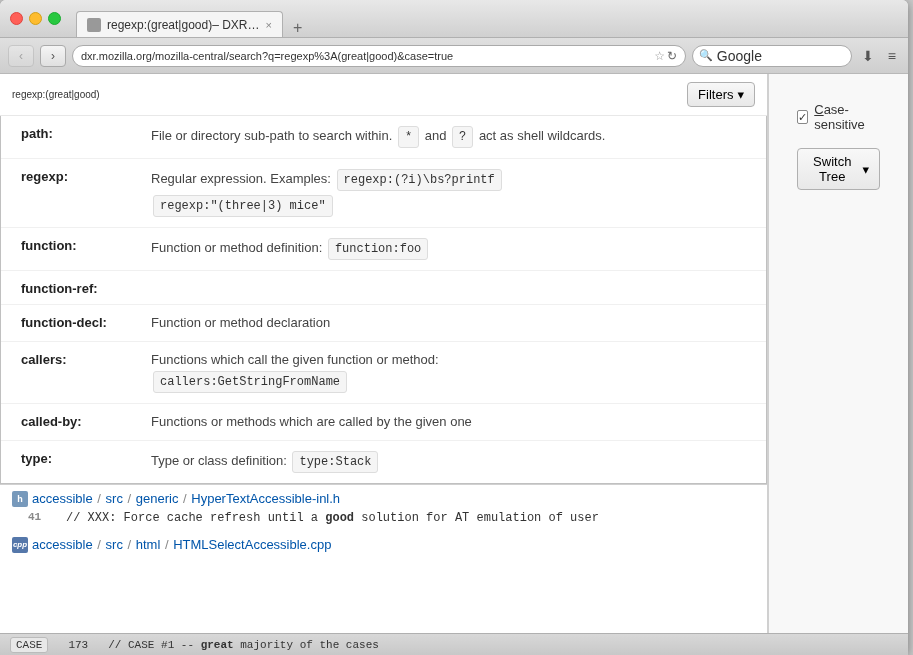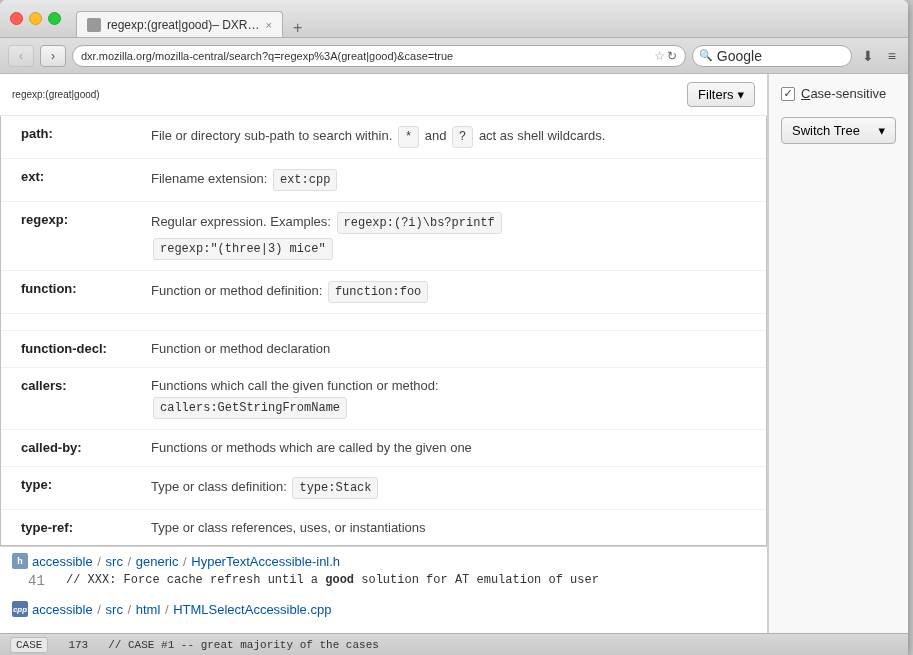--- a/index.html
+++ b/index.html
@@ -47,50 +47,50 @@
 
     
     .filters-dropdown { background: white; border: 1px solid #c0c0c0; border-top: none; }
     .filter-row { display: flex; padding: 8px 20px 8px 20px; border-bottom: 1px solid #f0f0f0; }
     .filter-row:last-child { border-bottom: none; }
     .filter-term { font-weight: bold; min-width: 130px; color: #222; font-size: 13px; padding-top: 2px; }
     .filter-desc { flex: 1; color: #444; font-size: 13px; line-height: 1.5; }
     .code-badge { background: #f5f5f5; border: 1px solid #ddd; border-radius: 3px; padding: 1px 6px; font-family: 'Courier New', monospace; font-size: 12px; color: #333; display: inline-block; margin: 2px 2px; }
 
     
-    .right-sidebar { width: 140px; padding: 12px; background: #f8f8f8; border-left: 1px solid #d0d0d0; }
+    .right-sidebar { width: 140px; padding: 28px; background: #f8f8f8; border-left: 1px solid #d0d0d0; }
     .case-sensitive-row { display: flex; align-items: center; gap: 6px; margin-bottom: 16px; }
     .checkbox { width: 14px; height: 14px; border: 1px solid #888; border-radius: 2px; background: white; display: flex; align-items: center; justify-content: center; cursor: pointer; }
     .checkbox.checked::after { content: '✓'; font-size: 11px; color: #333; }
     .case-label { font-size: 13px; color: #333; }
     .case-underline { text-decoration: underline; }
 
     .switch-tree-btn { background: linear-gradient(to bottom, #f8f8f8, #e8e8e8); border: 1px solid #b0b0b0; border-radius: 4px; padding: 5px 10px; font-size: 13px; cursor: pointer; display: flex; align-items: center; gap: 6px; width: 100%; justify-content: space-between; }
 
     
     .content-divider { height: 1px; background: #d0d0d0; }
 
     
     .results-area { background: white; padding: 0; }
     .result-file-row { display: flex; align-items: center; padding: 6px 12px 2px 12px; gap: 4px; }
     .file-icon { width: 16px; height: 16px; background: #6699cc; border-radius: 2px; font-size: 9px; color: white; display: flex; align-items: center; justify-content: center; font-weight: bold; flex-shrink: 0; }
     .file-icon-cpp { background: #5577aa; }
     .file-path { font-size: 13px; color: #0055aa; }
     .file-path .sep { color: #888; margin: 0 1px; }
 
     .result-line-row { display: flex; padding: 2px 12px 6px 28px; gap: 8px; }
-    .line-number { color: #888; font-size: 14px; font-family: 'Courier New', monospace; min-width: 30px; }
+    .line-number { color: #888; font-size: 11px; font-family: 'Courier New', monospace; min-width: 30px; font-weight: bold; }
     .line-content { font-family: 'Courier New', monospace; font-size: 12px; color: #333; }
     .line-content .match-bold { font-weight: bold; }
 
     
     .status-bar { height: 22px; background: linear-gradient(to bottom, #d8d8d8, #c8c8c8); border-top: 1px solid #b0b0b0; display: flex; align-items: center; padding: 0 10px; gap: 20px; }
     .status-badge { background: #e8e8e8; border: 1px solid #bbb; border-radius: 3px; padding: 1px 5px; font-size: 11px; font-family: 'Courier New', monospace; color: #333; }
     .status-text { font-size: 11px; color: #333; font-family: 'Courier New', monospace; }
-    .status-text .bold-match { font-weight: normal; }
+    .status-text .bold-match { font-weight: bold; }
   </style>
 </head>
 <body>
 
 <div class="window">
 
   <div class="titlebar">
     <div class="traffic-lights">
       <div class="traffic-light tl-close"></div>
       <div class="traffic-light tl-min"></div>
@@ -136,43 +136,38 @@
 
       <div class="filters-dropdown">
 
         <div class="filter-row">
           <span class="filter-term">path:</span>
           <span class="filter-desc">
             File or directory sub-path to search within. <span class="code-badge">*</span> and <span class="code-badge">?</span> act as shell wildcards.
           </span>
         </div>
 
-        <div class="filter-row">
-          <span class="filter-term">ext:</span>
-          <span class="filter-desc">
-            Filename extension: <span class="code-badge">ext:cpp</span>
-          </span>
-        </div>
 
         <div class="filter-row">
           <span class="filter-term">regexp:</span>
           <span class="filter-desc">
             Regular expression. Examples: <span class="code-badge">regexp:(?i)\bs?printf</span><br>
             <span class="code-badge">regexp:"(three|3) mice"</span>
           </span>
         </div>
 
         <div class="filter-row">
           <span class="filter-term">function:</span>
           <span class="filter-desc">
             Function or method definition: <span class="code-badge">function:foo</span>
           </span>
         </div>
 
         <div class="filter-row">
+          <span class="filter-term">function-ref:</span>
         </div>
 
         <div class="filter-row">
           <span class="filter-term">function-decl:</span>
           <span class="filter-desc">Function or method declaration</span>
         </div>
 
         <div class="filter-row">
           <span class="filter-term">callers:</span>
           <span class="filter-desc">
@@ -186,24 +181,20 @@
           <span class="filter-desc">Functions or methods which are called by the given one</span>
         </div>
 
         <div class="filter-row">
           <span class="filter-term">type:</span>
           <span class="filter-desc">
             Type or class definition: <span class="code-badge">type:Stack</span>
           </span>
         </div>
 
-        <div class="filter-row">
-          <span class="filter-term">type-ref:</span>
-          <span class="filter-desc">Type or class references, uses, or instantiations</span>
-        </div>
 
       </div>
 
       <div class="content-divider"></div>
 
       <div class="results-area">
 
         <div class="result-file-row">
           <div class="file-icon" style="background:#7799bb;">h</div>
           <span class="file-path">

